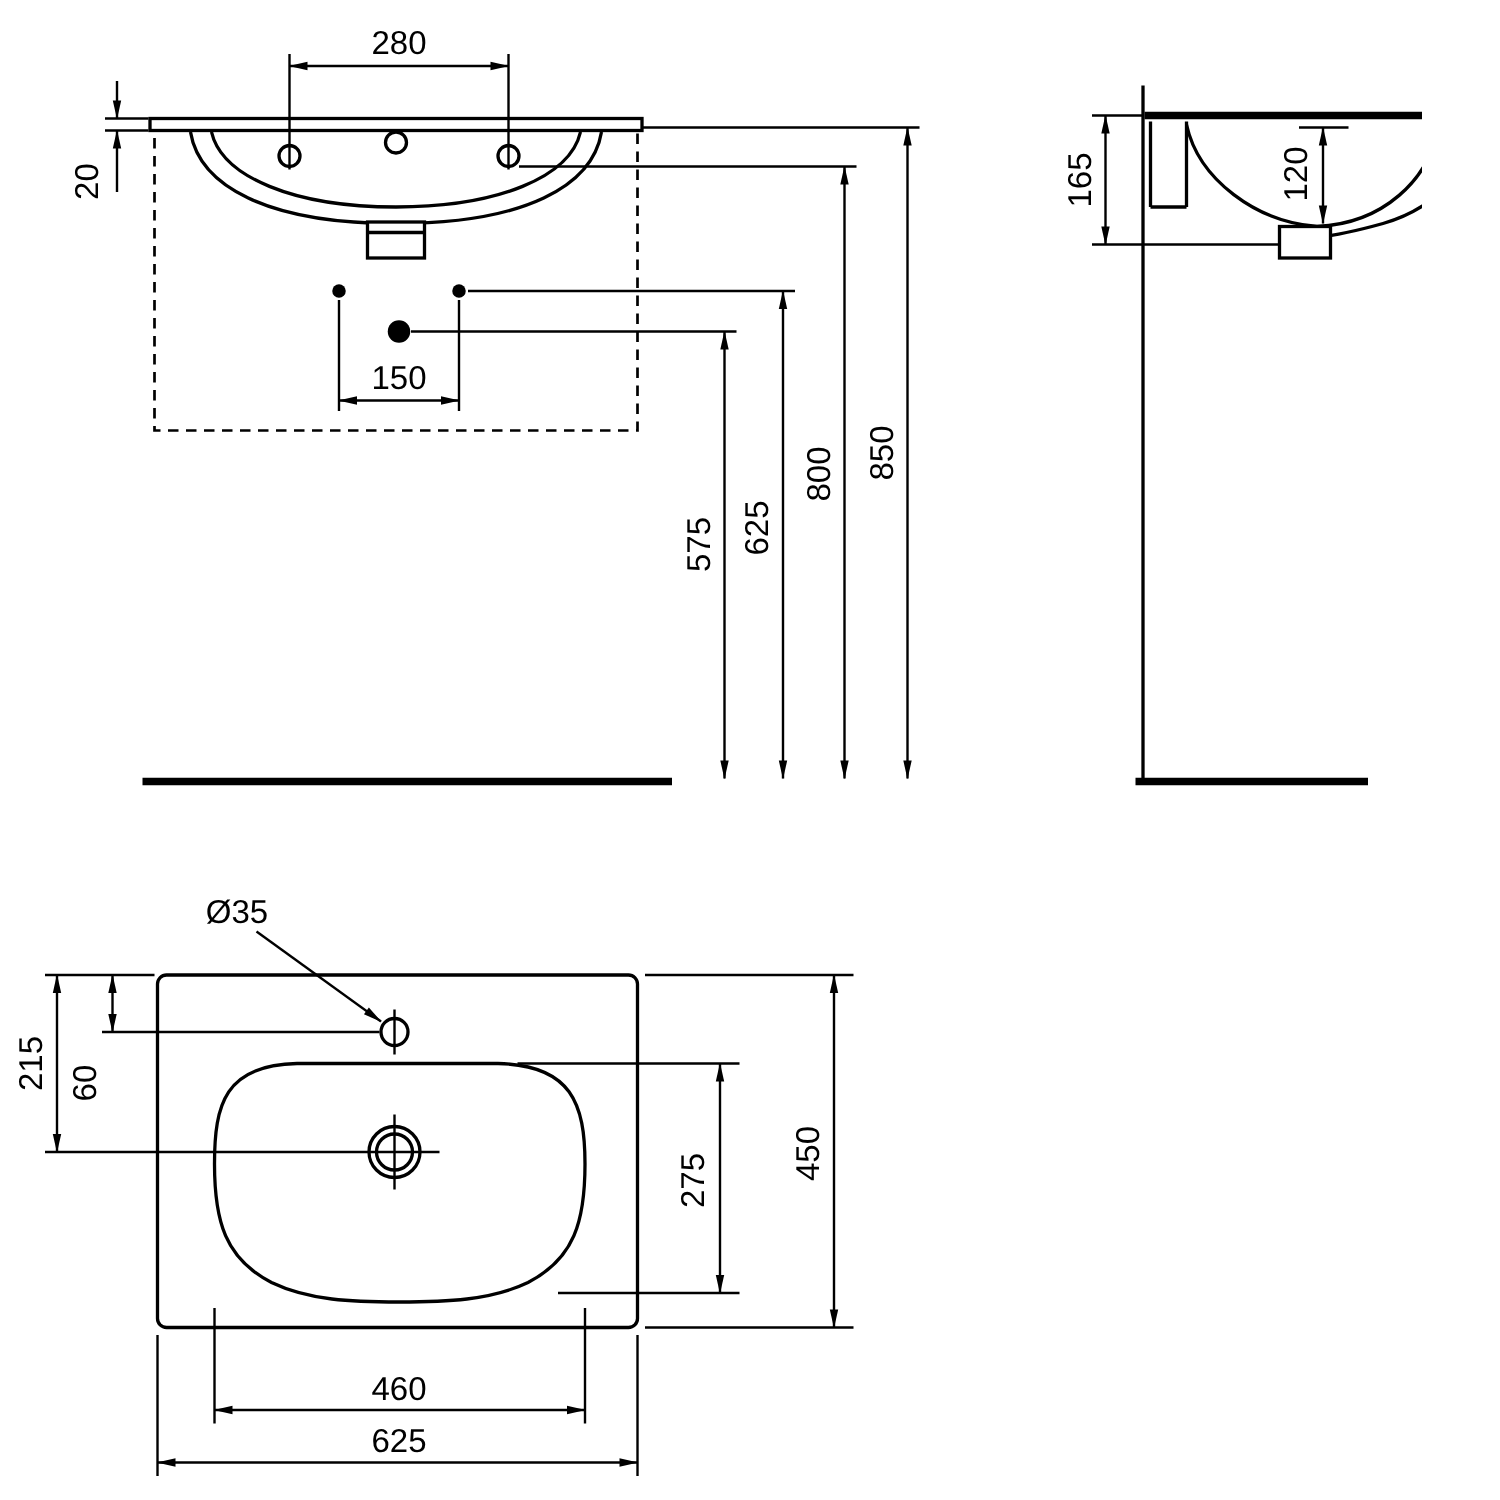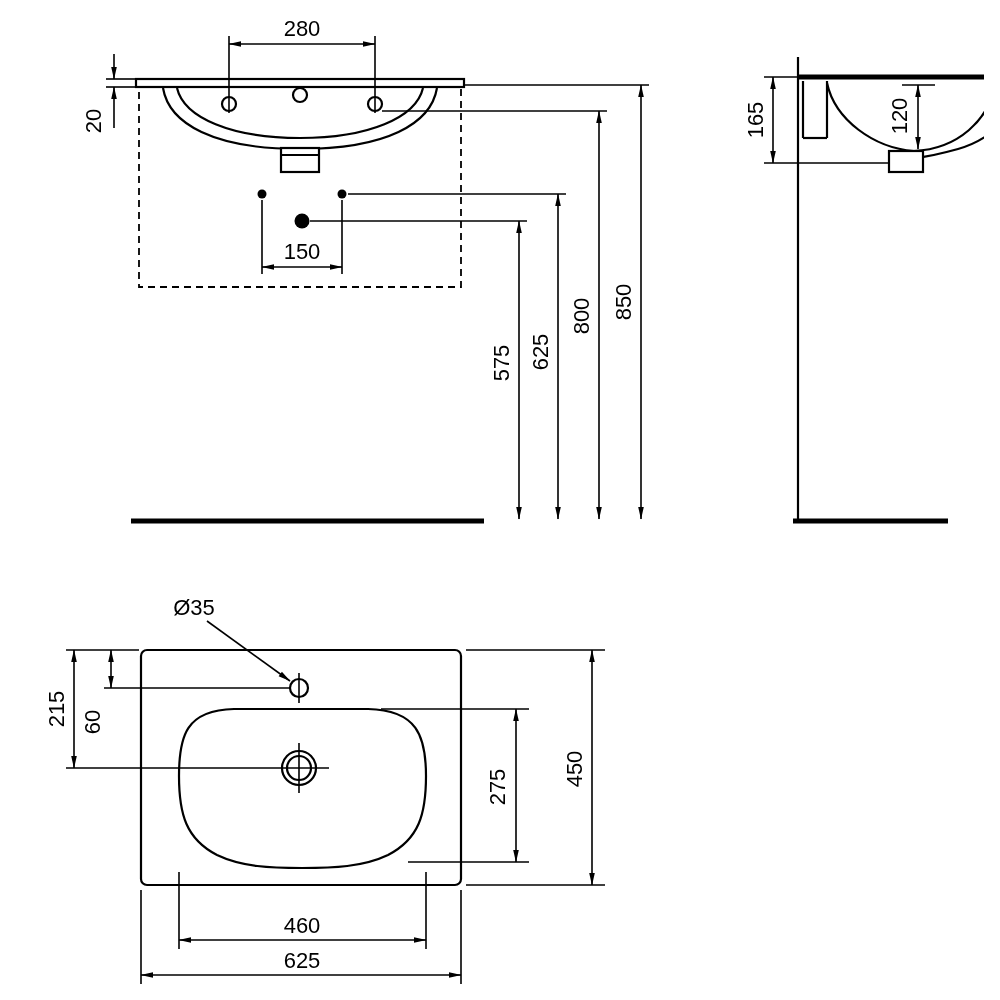--- a/index.html
+++ b/index.html
@@ -1,17 +1,17 @@
 <!DOCTYPE html>
 <html><head>
 <meta charset="utf-8">
 <style>
   html,body{margin:0;padding:0;background:#fff;}
   .canvas{width:948px;height:1000px;background:#ffffff;position:relative;overflow:hidden;
-          font-family:"Liberation Sans", sans-serif;padding-left:36px;}
+          font-family:"Liberation Sans", sans-serif;}
   svg{display:block;}
   .ol{stroke:#000;fill:none;stroke-width:2.2;stroke-linecap:butt;}
   .th{stroke:#000;fill:none;stroke-width:5;}
   .dm{stroke:#000;fill:none;stroke-width:1.6;}
   .dsh{stroke:#000;fill:none;stroke-width:1.8;stroke-dasharray:7 5;}
   .dot{fill:#000;stroke:none;}
   .lbl{font-family:"Liberation Sans", sans-serif;font-size:22px;fill:#000;}
 </style>
 </head>
 <body>

